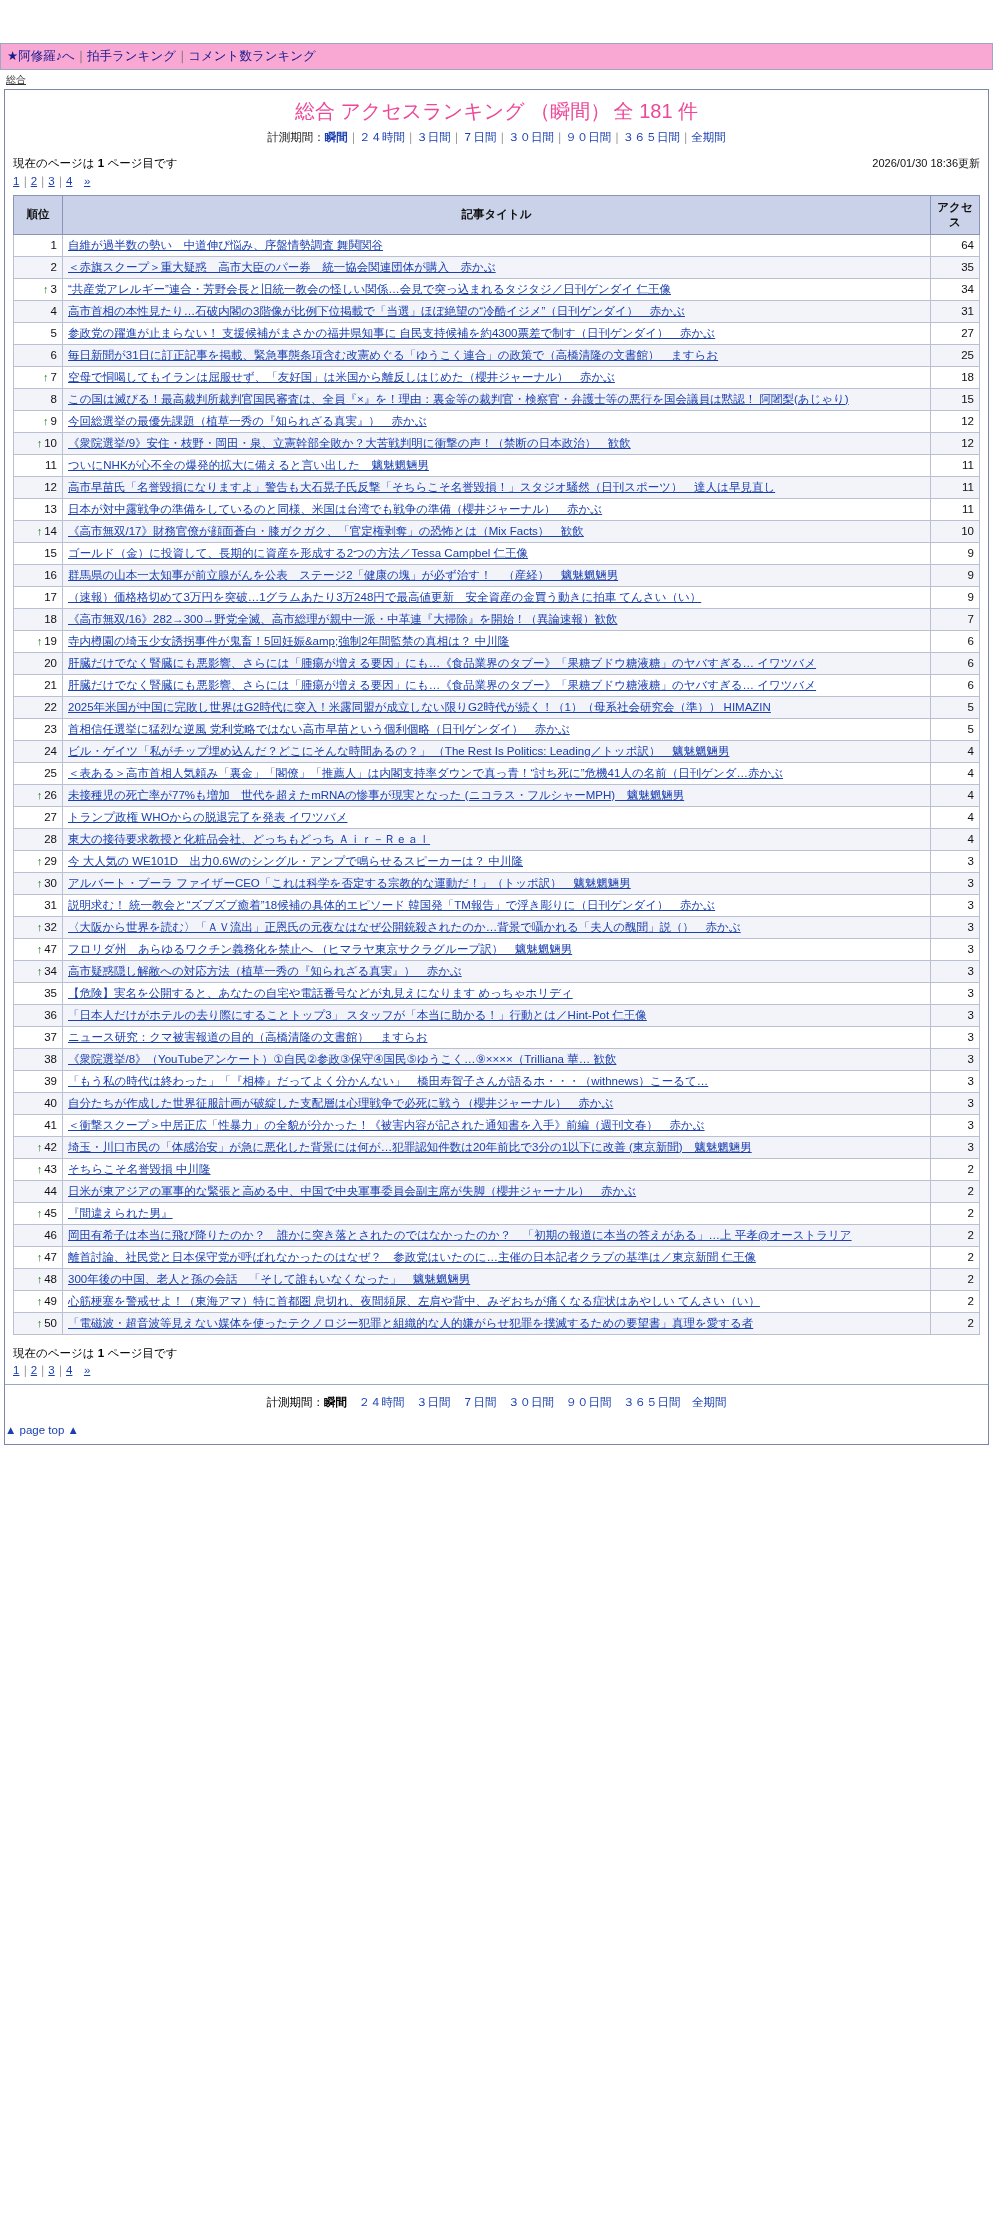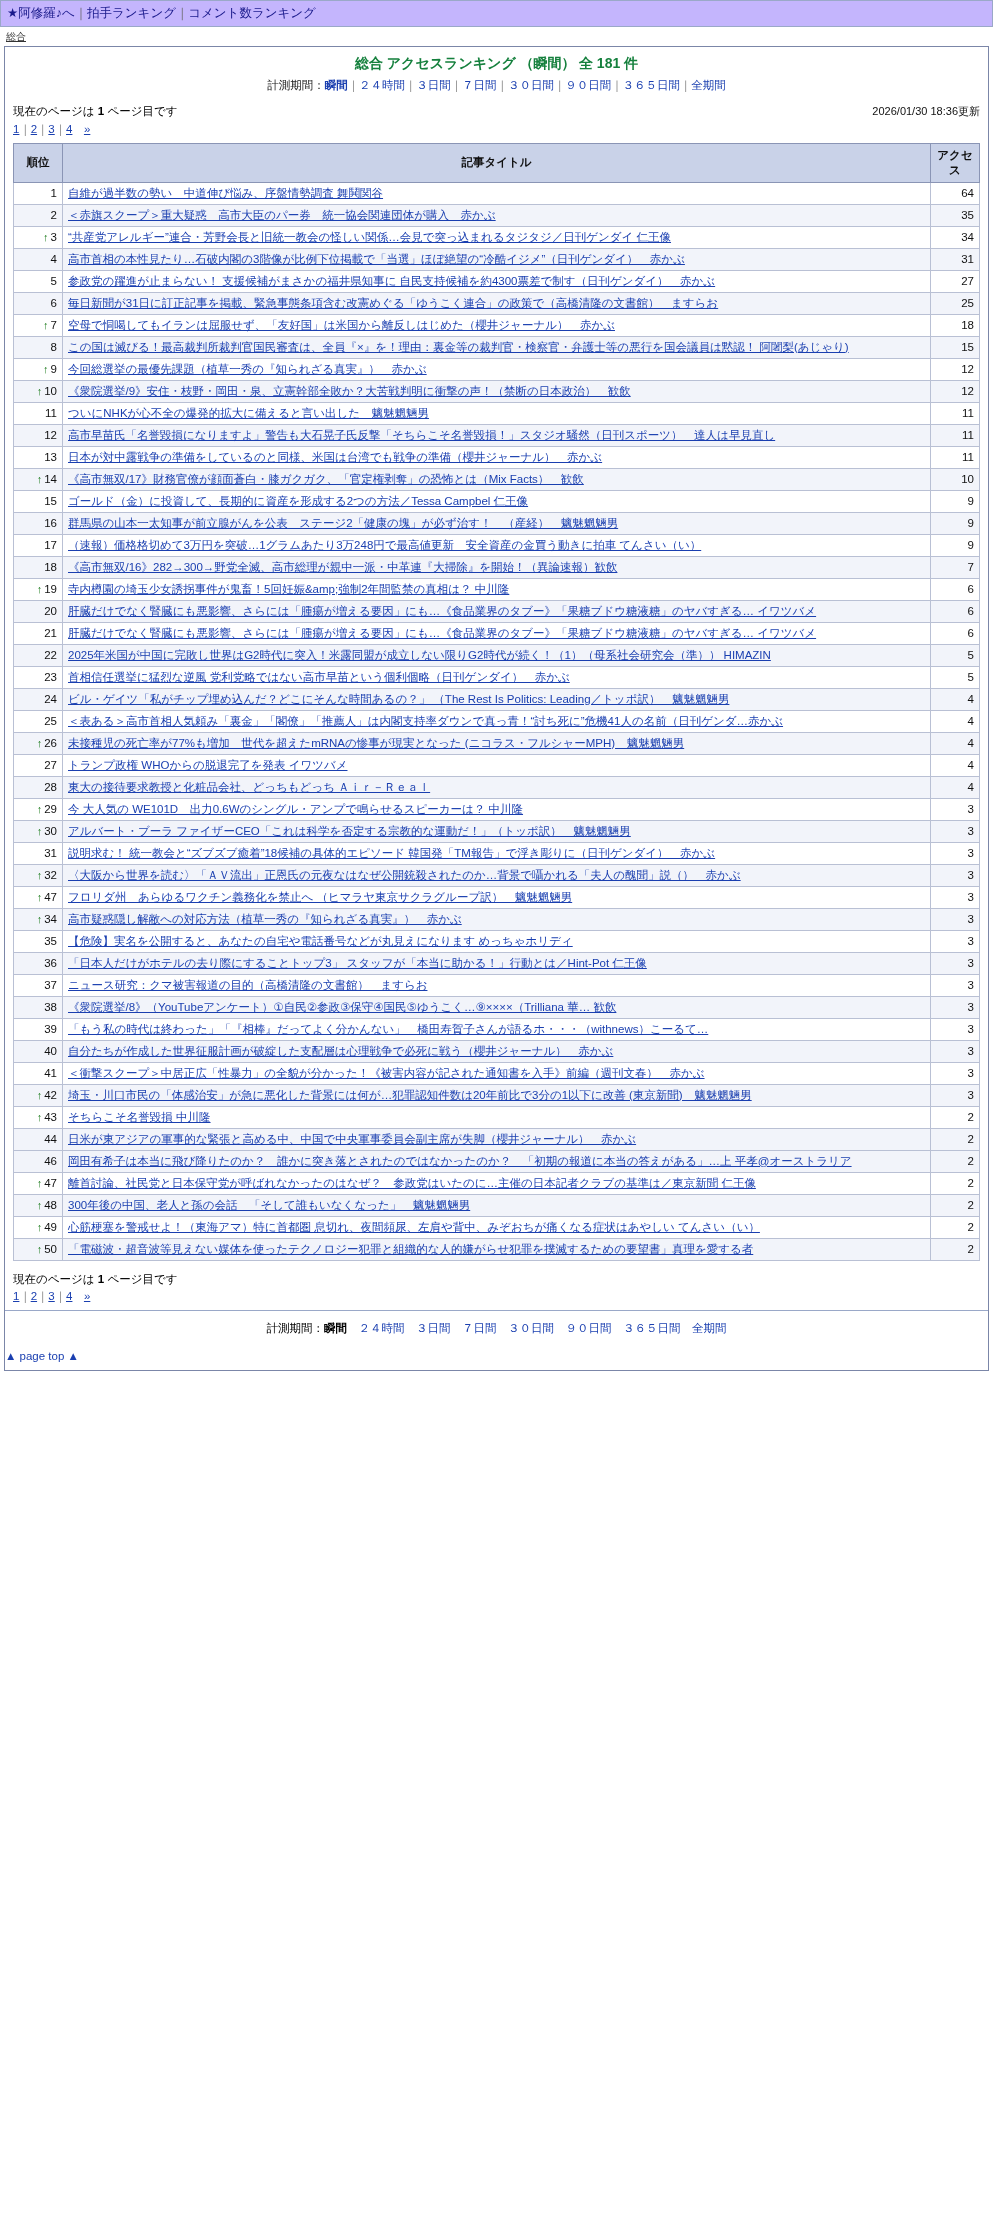--- a/index.html
+++ b/index.html
@@ -1,24 +1,24 @@
 <!DOCTYPE html>
 <html><head>
 <meta charset="utf-8">
 <style>
   html,body{margin:0;padding:0;background:#ffffff;}
   body{font-family:"Liberation Sans","DejaVu Sans",sans-serif;font-size:12px;color:#000;}
   #page{width:993px;margin:0;position:relative;}
-  .topbar{background:#c4b5fd;border:1px solid #9aa8c8;padding:4px 6px;font-size:12.5px;color:#1a1a8c;}
+  .topbar{background:#f9a8d4;border:1px solid #9aa8c8;padding:4px 6px;font-size:12.5px;color:#1a1a8c;margin-top:43px;}
   .topbar a{color:#1a1a8c;text-decoration:none;}
   .topbar .sep{color:#666;}
   .crumb{font-size:10px;color:#333;padding:3px 6px 2px 6px;text-decoration:underline;}
   .outer{border:1px solid #7b86a8;margin:0 4px 4px 4px;}
   .title-wrap{text-align:center;padding:8px 0 2px 0;}
-  .main-title{color:#15803d;font-weight:bold;font-size:14px;}
+  .main-title{color:#ec4899;font-weight:normal;font-size:20px;}
   .period-line{text-align:center;font-size:11.5px;color:#222;padding:3px 0 8px 0;}
   .period-line a{color:#1a3fb0;text-decoration:none;}
   .period-line .cur{color:#1a3fb0;font-weight:bold;}
   .period-line .bar{color:#777;}
   .pagerow{display:flex;justify-content:space-between;align-items:flex-start;padding:2px 8px 0 8px;font-size:11.5px;}
   .pagerow .left{line-height:1.55;}
   .pagerow .left b{font-weight:bold;}
   .pagenums a{color:#1a3fb0;text-decoration:underline;}
   .pagenums .sepv{color:#777;}
   .updated{font-size:11px;color:#111;padding-top:1px;}
@@ -297,20 +297,25 @@
           <tr>
             <td class="num"><span class="arrow">↑</span><span>43</span></td>
             <td class="title"><a href="#">そちらこそ名誉毀損 中川隆</a></td>
             <td class="acc">2</td>
           </tr>
           <tr class="row-alt">
             <td class="num"><span>44</span></td>
             <td class="title"><a href="#">日米が東アジアの軍事的な緊張と高める中、中国で中央軍事委員会副主席が失脚（櫻井ジャーナル）　赤かぶ</a></td>
             <td class="acc">2</td>
           </tr>
+          <tr>
+            <td class="num"><span class="arrow">↑</span><span>45</span></td>
+            <td class="title"><a href="#">『間違えられた男』</a></td>
+            <td class="acc">2</td>
+          </tr>
           <tr class="row-alt">
             <td class="num"><span>46</span></td>
             <td class="title"><a href="#">岡田有希子は本当に飛び降りたのか？　誰かに突き落とされたのではなかったのか？　「初期の報道に本当の答えがある」…上 平孝@オーストラリア</a></td>
             <td class="acc">2</td>
           </tr>
           <tr>
             <td class="num"><span class="arrow">↑</span><span>47</span></td>
             <td class="title"><a href="#">離首討論、社民党と日本保守党が呼ばれなかったのはなぜ？　参政党はいたのに…主催の日本記者クラブの基準は／東京新聞 仁王像</a></td>
             <td class="acc">2</td>
           </tr>

